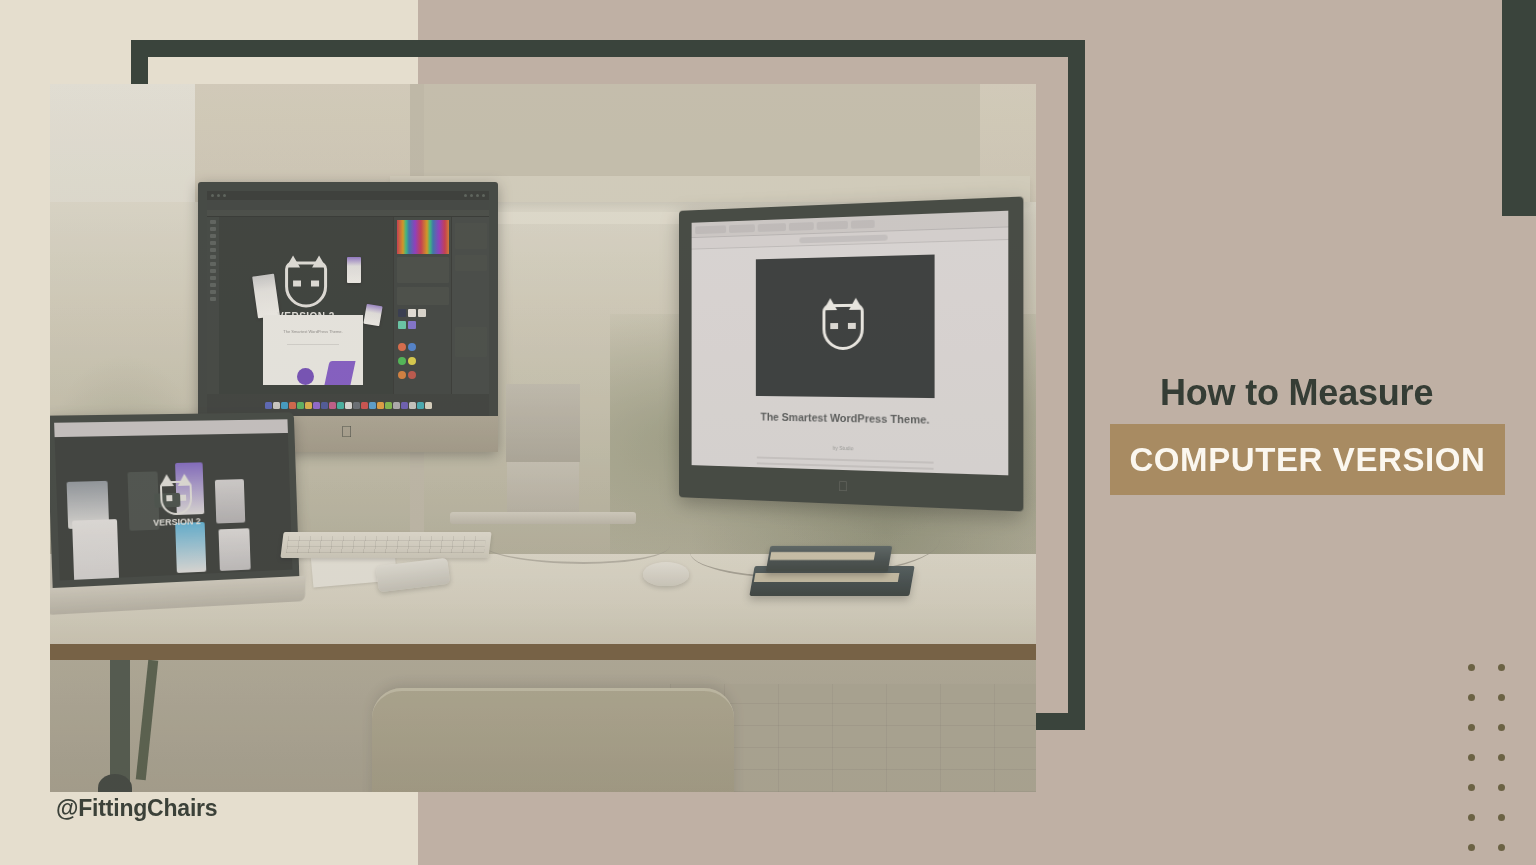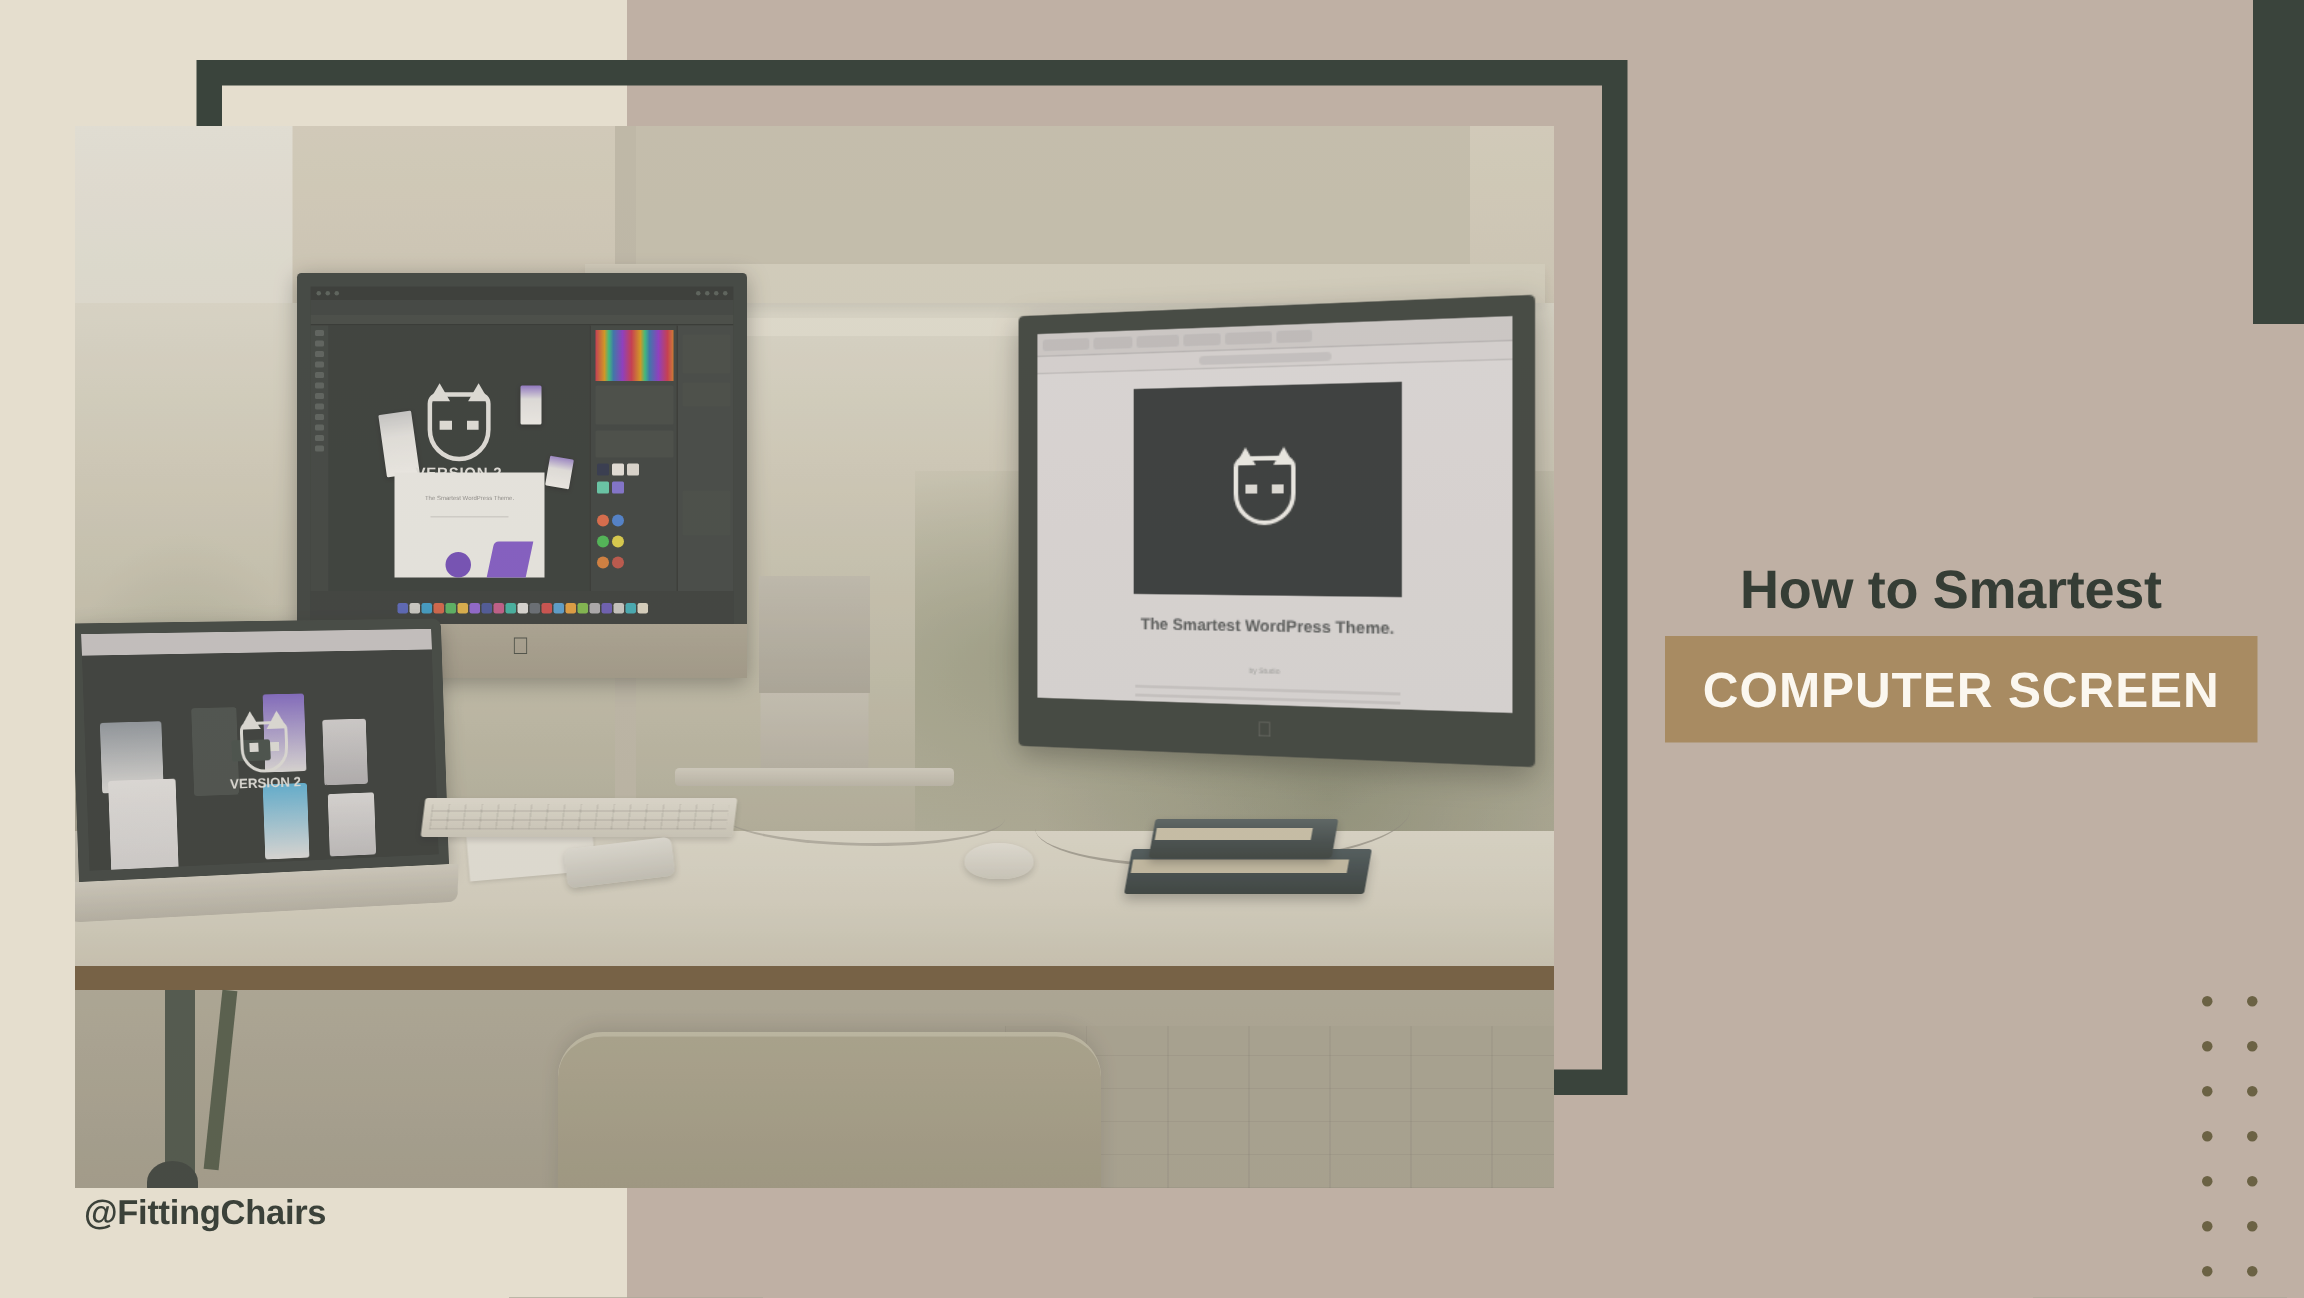--- a/index.html
+++ b/index.html
@@ -693,24 +693,24 @@
     <div class="book-lg"></div>
     <div class="book-sm"></div>
 
     <div class="chair"></div>
 
     <div class="photo-tint"></div>
     <div class="photo-wash"></div>
   </div>
 </div>
 
-<div class="headline">How to Smartest</div>
+<div class="headline">How to Measure</div>
 
 <div class="banner">
-  <span class="banner-text">COMPUTER SCREEN</span>
+  <span class="banner-text">COMPUTER VERSION</span>
 </div>
 
 <div class="dots">
   <span class="dot"></span>
   <span class="dot"></span>
   <span class="dot"></span>
   <span class="dot"></span>
   <span class="dot"></span>
   <span class="dot"></span>
   <span class="dot"></span>

